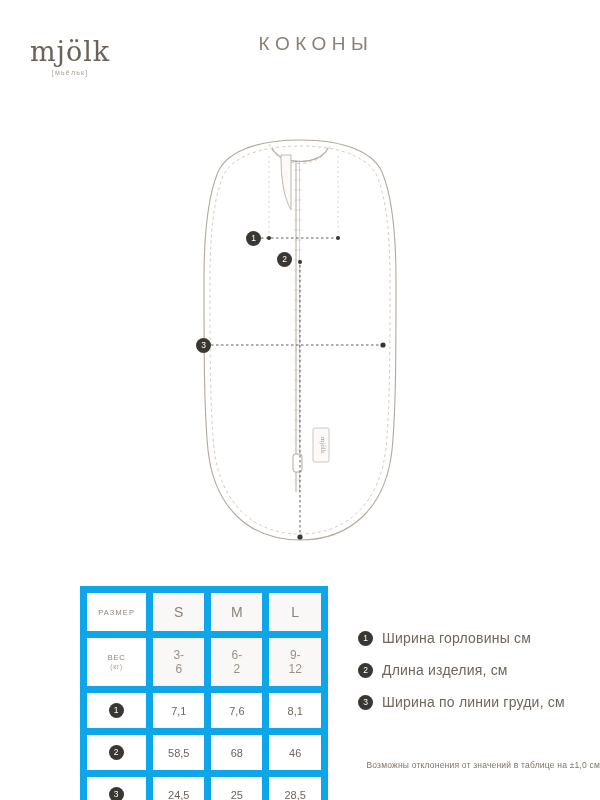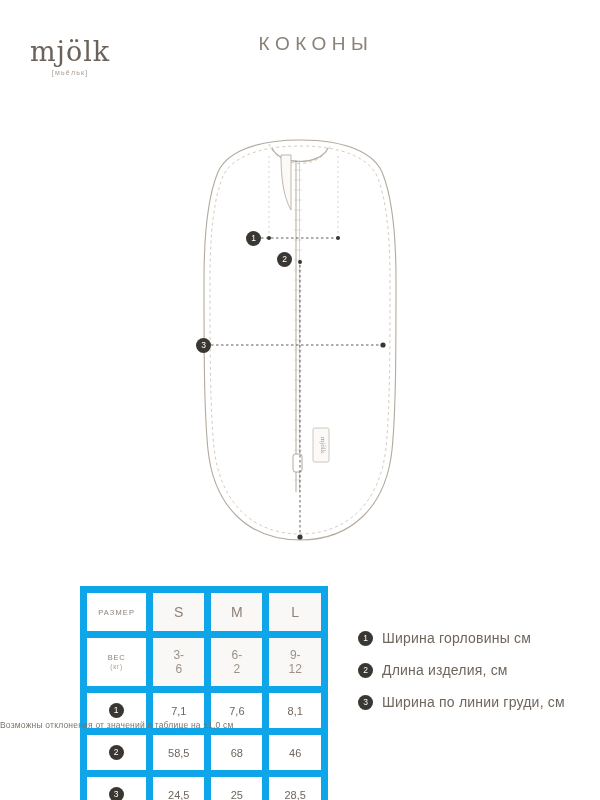--- a/index.html
+++ b/index.html
@@ -165,22 +165,22 @@
   .legend-text {
     font-size: 14px;
     color: #6f665d;
     letter-spacing: 0.2px;
   }
 
   
   .footnote {
     position: absolute;
     left: 0; right: 0;
-    top: 720px;
-    text-align: left;
+    top: 760px;
+    text-align: right;
     font-size: 8.5px;
     color: #7d7469;
     letter-spacing: 0.2px;
   }
 </style>
 </head>
 <body>
 
 <div class="header">
   <div class="logo">

